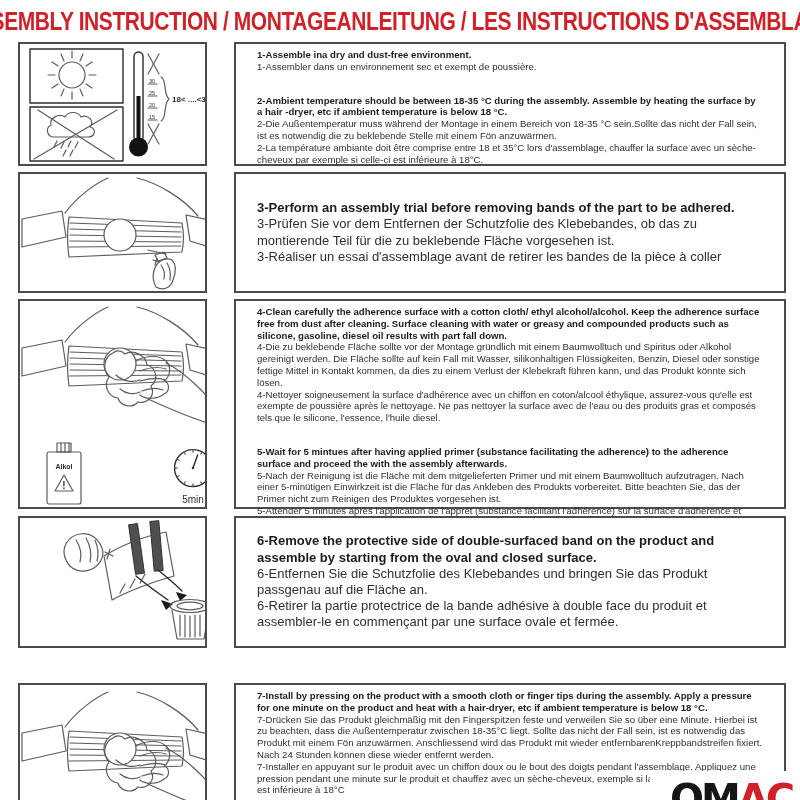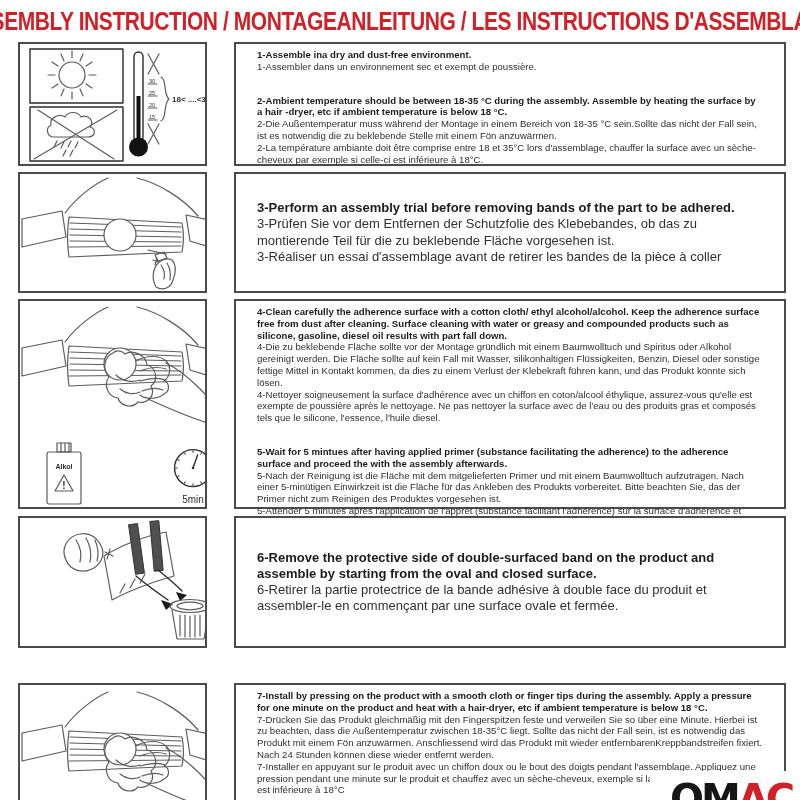--- a/index.html
+++ b/index.html
@@ -243,20 +243,21 @@
         <ellipse class="lw" cx="170" cy="88" rx="20" ry="6.5" fill="#fff"></ellipse>
         <ellipse class="lw" cx="170" cy="88" rx="13" ry="3.8"></ellipse>
         <path class="lw" d="M152,92 L157,121 L184,121 L189,92"></path>
         <path class="lw" d="M160,97 V118 M165,97 V119 M170,98 V119 M175,97 V119 M180,97 V118"></path>
       </g>
     </svg>
   </div>
   <div class="cell cr r4 big center">
     <div class="group">
       <p class="en">6-Remove the protective side of double-surfaced band on the product and assemble by starting from the oval and closed surface.</p>
+      <p>6-Entfernen Sie die Schutzfolie des Klebebandes und bringen Sie das Produkt passgenau auf die Fläche an.</p>
       <p>6-Retirer la partie protectrice de la bande adhésive à double face du produit et assembler-le en commençant par une surface ovale et fermée.</p>
     </div>
   </div>
 
   <div class="cell cl r5">
     <svg class="abs" style="top:3px;left:0" width="205" height="126" viewBox="0 0 205 126">
       <g class="lw">
         <path d="M88,4 C74,10 56,24 45,39"></path>
         <path d="M117,4 C138,9 163,24 178,42"></path>
         <path d="M2,45 L42,37 L46,63 L2,73 Z"></path>

